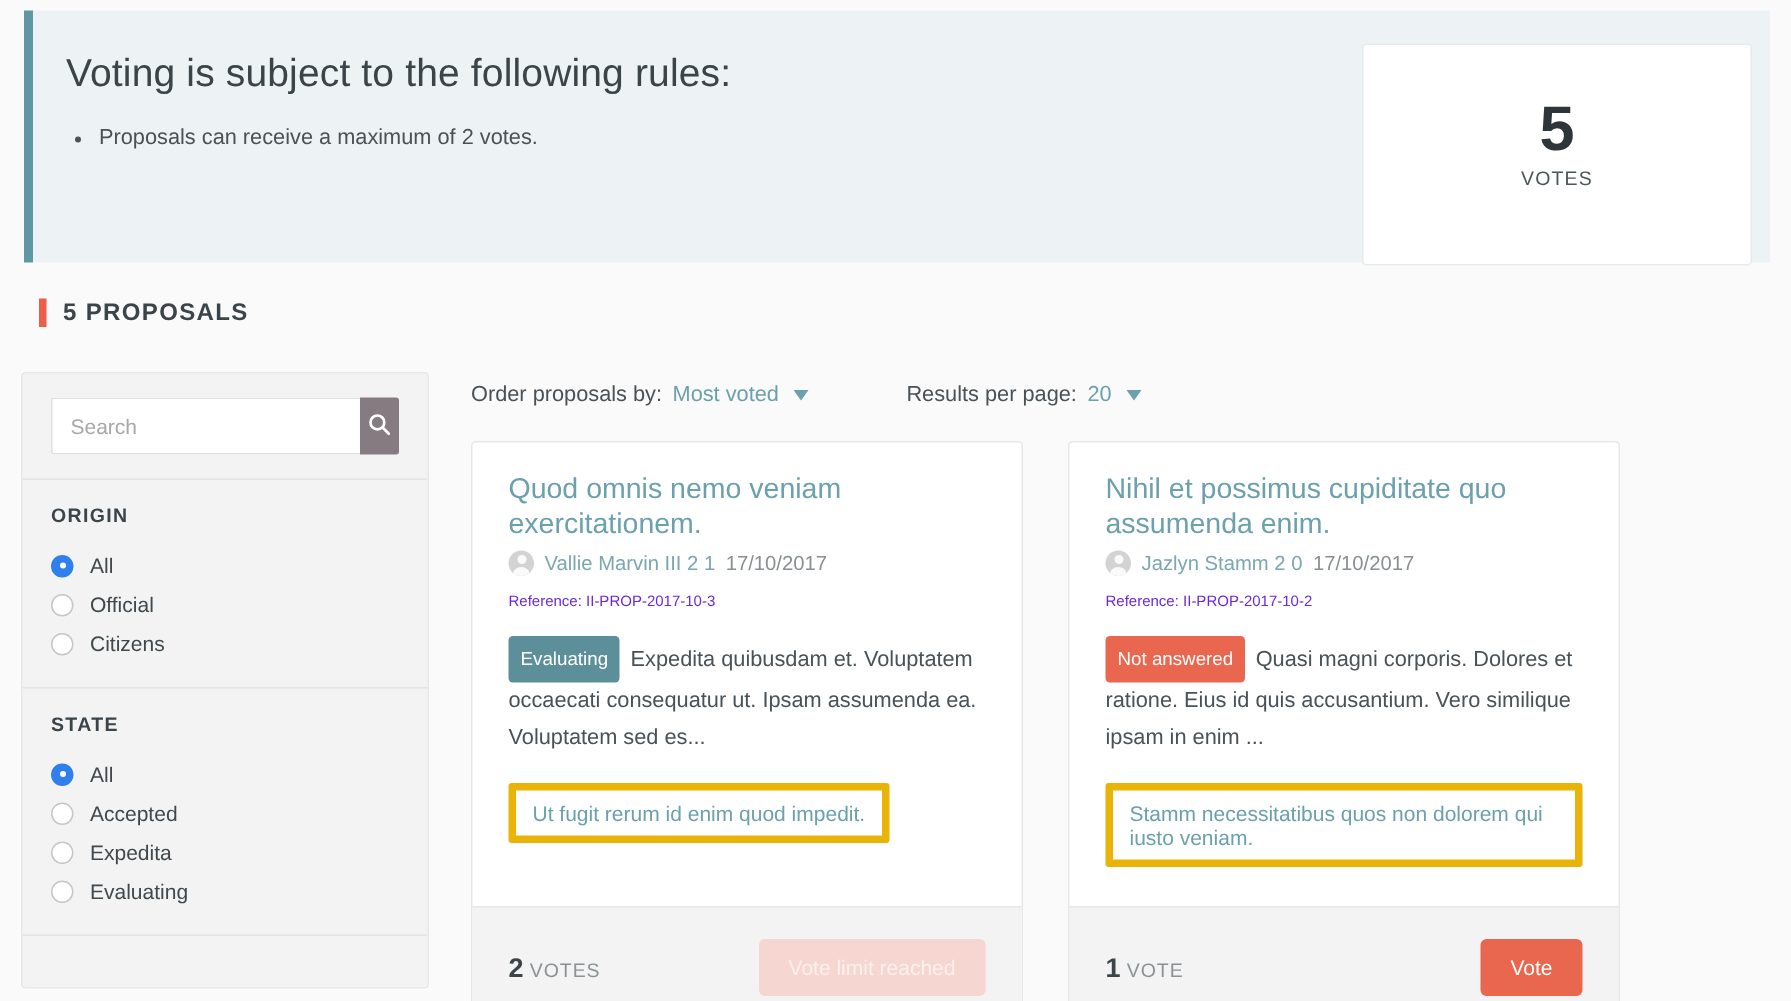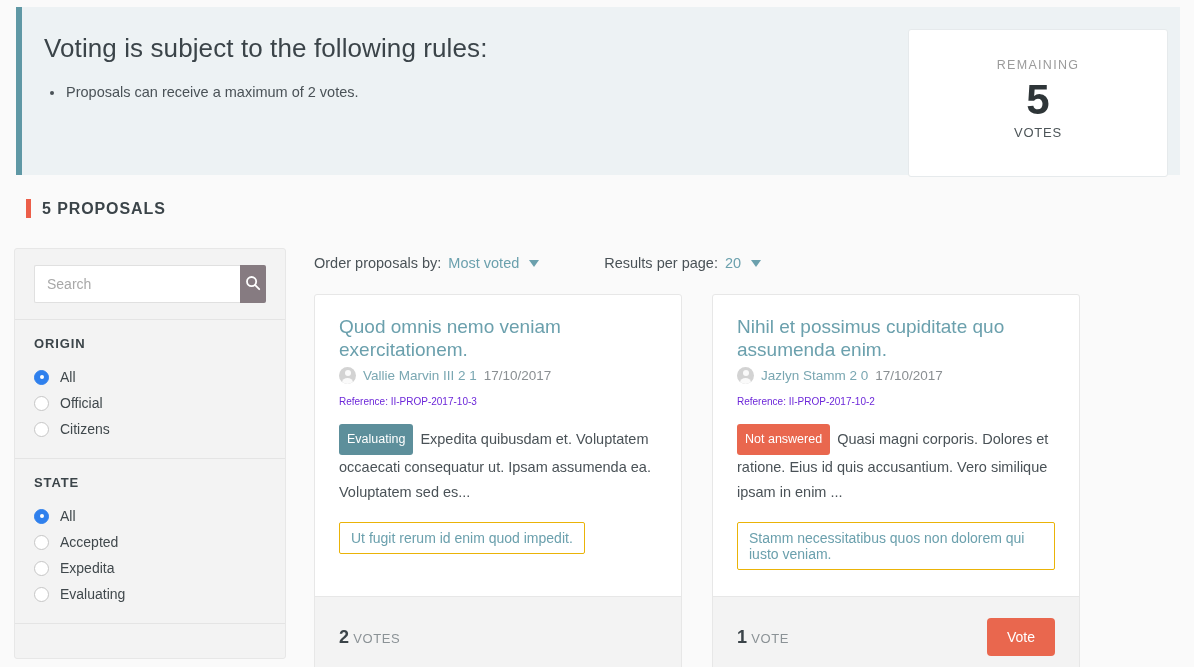--- a/index.html
+++ b/index.html
@@ -262,21 +262,21 @@
     font-size: 12.5px;
     padding: 3px 8px;
     margin-right: 7px;
     vertical-align: 1px;
   }
   .badge.evaluating { background: #5d8f9b; }
   .badge.notanswered { background: #e9674e; text-align: right; }
   .answer-box {
     display: inline-block;
     margin-top: 17px;
-    border: 1px solid #eab308;
+    border: 5px solid #eab308;
     border-radius: 2px;
     padding: 7px 11px;
     font-size: 14px;
     color: #6ba0ad;
   }
   .card-footer {
     border-top: 1px solid #e7e7e7;
     background: #f3f3f3;
     height: 81px;
     padding: 0 24px;
@@ -303,21 +303,20 @@
 </head>
 <body>
 
 <div class="callout">
   <div class="callout-title">Voting is subject to the following rules:</div>
   <ul class="callout-list">
     <li>Proposals can receive a maximum of 2 votes.</li>
   </ul>
 
   <div class="remaining-card">
-    <div class="remaining-label">REMAINING</div>
     <div class="remaining-number">5</div>
     <div class="remaining-unit">VOTES</div>
   </div>
 </div>
 
 <div class="section-head">
   <div class="red-mark"></div>
   <div class="section-title">5 PROPOSALS</div>
 </div>
 
@@ -402,20 +401,21 @@
       <div class="excerpt">
         <span class="badge evaluating">Evaluating</span><span>Expedita quibusdam et. Voluptatem occaecati consequatur ut. Ipsam assumenda ea. Voluptatem sed es...</span>
       </div>
       <div class="answer-box">Ut fugit rerum id enim quod impedit.</div>
     </div>
     <div class="card-footer">
       <div class="votes-count">
         <b>2</b>
         <span>VOTES</span>
       </div>
+      <button class="vote-btn disabled">Vote limit reached</button>
     </div>
   </article>
 
   <article class="card">
     <div class="card-body">
       <div class="card-title">Nihil et possimus cupiditate quo assumenda enim.</div>
       <div class="author-row">
         <span class="avatar"></span>
         <span>Jazlyn Stamm 2 0</span>
         <span class="author-date">17/10/2017</span>

